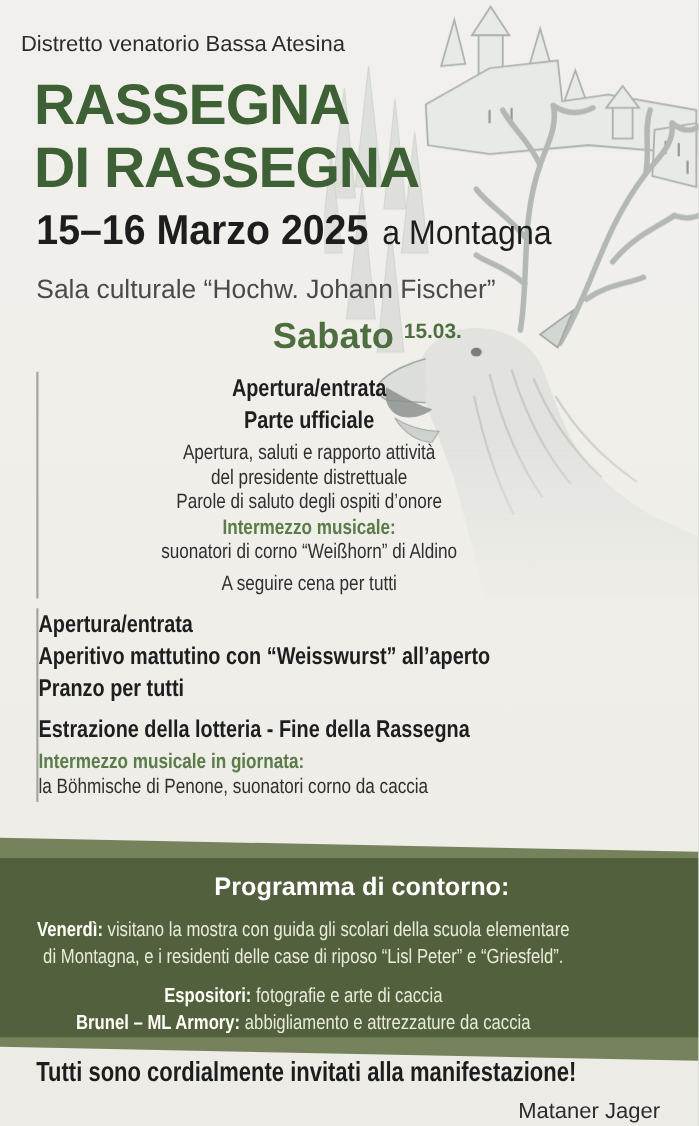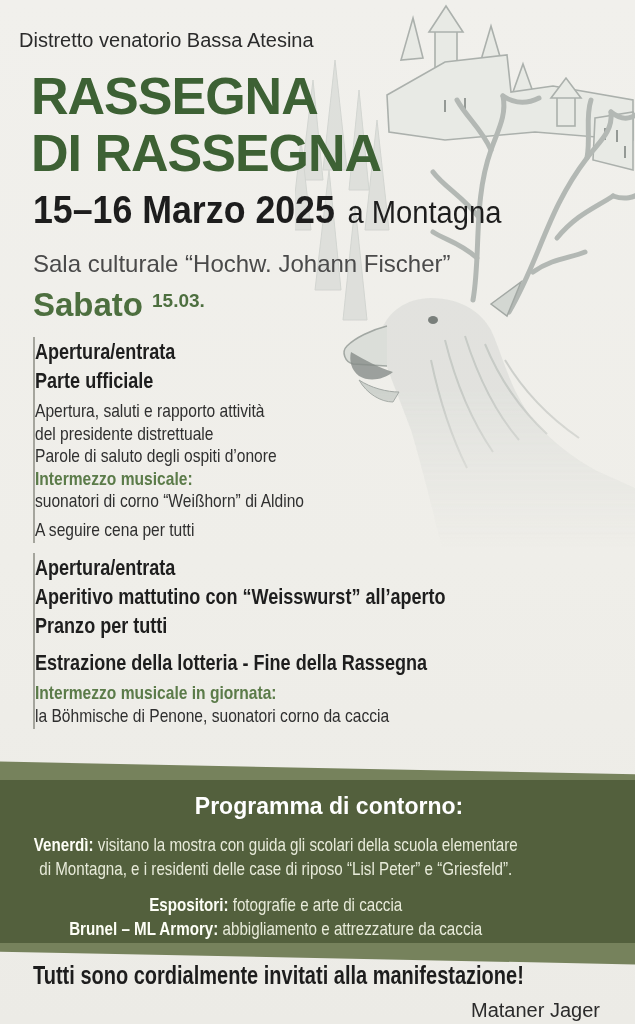--- a/index.html
+++ b/index.html
@@ -14,21 +14,21 @@
   .layer{position:absolute;z-index:1;}
   
   .org{top:29px;left:19px;font-size:20px;font-weight:500;color:#2b2b2b;letter-spacing:0;}
   .title{top:68px;left:31px;font-size:52px;line-height:57px;font-weight:700;color:#3d6134;letter-spacing:-1px;}
   .dateline{top:189px;left:33px;white-space:nowrap;transform:scaleX(.94);transform-origin:0 50%;}
   .date-main{font-size:38px;font-weight:600;color:#1d1d1d;}
   .date-loc{font-size:31px;font-weight:500;color:#1d1d1d;margin-left:9px;}
   .venue{top:233px;left:33px;font-size:24px;font-weight:400;color:#4a4a4a;white-space:nowrap;margin-top:17px;}
   
   .sec{position:absolute;left:33px;right:0;z-index:1;}
-  #sec-sab{top:286px;}
+  #sec-sab{top:286px;text-align:center;}
   #sec-dom{top:544px;}
   .day-h{font-size:33px;line-height:37px;font-weight:700;color:#4d6f3f;}
   .day-date{font-size:19px;font-weight:600;position:relative;top:-9px;margin-left:9px;}
   .rows{display:flex;margin-top:9px;}
   .tcol{width:108px;flex:none;}
   .ecol{flex:1;border-left:2px solid #a5a59d;min-width:0;padding-bottom:2px;}
   .time{font-size:22px;font-weight:700;line-height:29px;color:#1e1e1e;}
   .event{font-size:22px;font-weight:700;line-height:29px;color:#1e1e1e;}
   .det{font-size:19px;line-height:22.5px;font-weight:400;color:#2f2f2f;}
   .grn{color:#5b7b49;font-weight:600;} .mt5{margin-top:5px;} .mt6{margin-top:6px;} .mt8{margin-top:8px;}

